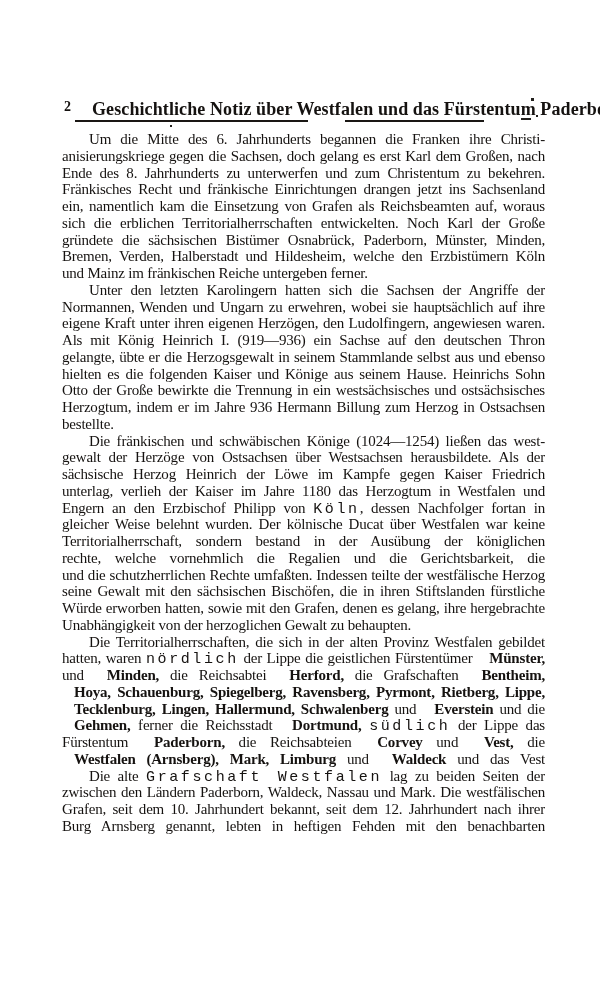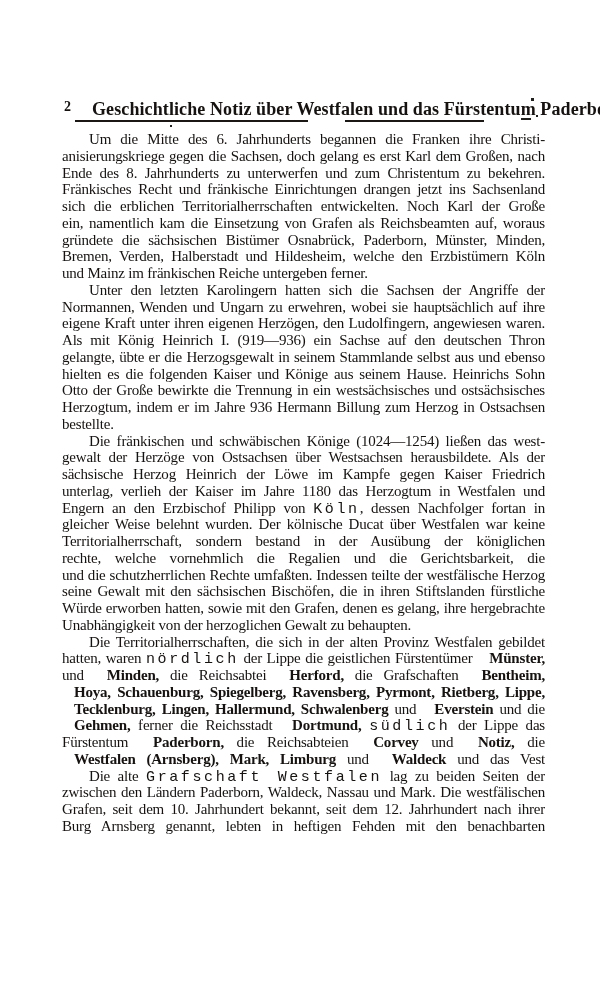--- a/index.html
+++ b/index.html
@@ -86,22 +86,22 @@
     <span class="header-title">Geschichtliche Notiz über Westfalen und das Fürstentum Paderborn.</span>
   </div>
   <div class="rule rule-left"></div>
   <div class="rule rule-right"></div>
   <div class="body-text">
       <div class="para">
         <div class="line"><span>Um die Mitte des 6. Jahrhunderts begannen die Franken ihre Christi-</span></div>
         <div class="line"><span>anisierungskriege gegen die Sachsen, doch gelang es erst Karl dem Großen, nach</span></div>
         <div class="line"><span>Ende des 8. Jahrhunderts zu unterwerfen und zum Christentum zu bekehren.</span></div>
         <div class="line"><span>Fränkisches Recht und fränkische Einrichtungen drangen jetzt ins Sachsenland</span></div>
+        <div class="line"><span>ein, namentlich kam die Einsetzung von Grafen als Reichsbeamten auf, woraus</span></div>
         <div class="line"><span>sich die erblichen Territorialherrschaften entwickelten. Noch Karl der Große</span></div>
-        <div class="line"><span>ein, namentlich kam die Einsetzung von Grafen als Reichsbeamten auf, woraus</span></div>
         <div class="line"><span>gründete die sächsischen Bistümer Osnabrück, Paderborn, Münster, Minden,</span></div>
         <div class="line"><span>Bremen, Verden, Halberstadt und Hildesheim, welche den Erzbistümern Köln</span></div>
         <div class="line end"><span>und Mainz im fränkischen Reiche untergeben ferner.</span></div>
       </div>
       <div class="para">
         <div class="line"><span>Unter den letzten Karolingern hatten sich die Sachsen der Angriffe der</span></div>
         <div class="line"><span>Normannen, Wenden und Ungarn zu erwehren, wobei sie hauptsächlich auf ihre</span></div>
         <div class="line"><span>eigene Kraft unter ihren eigenen Herzögen, den Ludolfingern, angewiesen waren.</span></div>
         <div class="line"><span>Als mit König Heinrich I. (919—936) ein Sachse auf den deutschen Thron</span></div>
         <div class="line"><span>gelangte, übte er die Herzogsgewalt in seinem Stammlande selbst aus und ebenso</span></div>
@@ -124,21 +124,21 @@
         <div class="line"><span>Würde erworben hatten, sowie mit den Grafen, denen es gelang, ihre hergebrachte</span></div>
         <div class="line end"><span>Unabhängigkeit von der herzoglichen Gewalt zu behaupten.</span></div>
       </div>
       <div class="para">
         <div class="line"><span>Die Territorialherrschaften, die sich in der alten Provinz Westfalen gebildet</span></div>
         <div class="line"><span>hatten, waren </span><span class="sp">nördlich</span><span> der Lippe die geistlichen Fürstentümer </span><span class="b">Münster, Osnabrück</span></div>
         <div class="line"><span>und </span><span class="b">Minden,</span><span> die Reichsabtei </span><span class="b">Herford,</span><span> die Grafschaften </span><span class="b">Bentheim, Steinfurt,</span></div>
         <div class="line"><span class="b">Hoya, Schauenburg, Spiegelberg, Ravensberg, Pyrmont, Rietberg, Lippe,</span></div>
         <div class="line"><span class="b">Tecklenburg, Lingen, Hallermund, Schwalenberg</span><span> und </span><span class="b">Everstein</span><span> und die Herrschaft</span></div>
         <div class="line"><span class="b">Gehmen,</span><span> ferner die Reichsstadt </span><span class="b">Dortmund,</span><span> </span><span class="sp">südlich</span><span> der Lippe das geistliche</span></div>
-        <div class="line"><span>Fürstentum </span><span class="b">Paderborn,</span><span> die Reichsabteien </span><span class="b">Corvey</span><span> und </span><span class="b">Notiz,</span><span> die Grafschaften</span></div>
+        <div class="line"><span>Fürstentum </span><span class="b">Paderborn,</span><span> die Reichsabteien </span><span class="b">Corvey</span><span> und </span><span class="b">Vest,</span><span> die Grafschaften</span></div>
         <div class="line"><span class="b">Westfalen (Arnsberg), Mark, Limburg</span><span> und </span><span class="b">Waldeck</span><span> und das Vest </span><span class="b">Recklinghausen.</span></div>
       </div>
       <div class="para">
         <div class="line"><span>Die alte </span><span class="sp">Grafschaft Westfalen</span><span> lag zu beiden Seiten der oberen Ruhr,</span></div>
         <div class="line"><span>zwischen den Ländern Paderborn, Waldeck, Nassau und Mark. Die westfälischen</span></div>
         <div class="line"><span>Grafen, seit dem 10. Jahrhundert bekannt, seit dem 12. Jahrhundert nach ihrer</span></div>
         <div class="line"><span>Burg Arnsberg genannt, lebten in heftigen Fehden mit den benachbarten Bischöfen,</span></div>
       </div>
     </div>
 <div class="speck" style="left: 531px; top: 98px; width: 3px; height: 3px;"></div>

